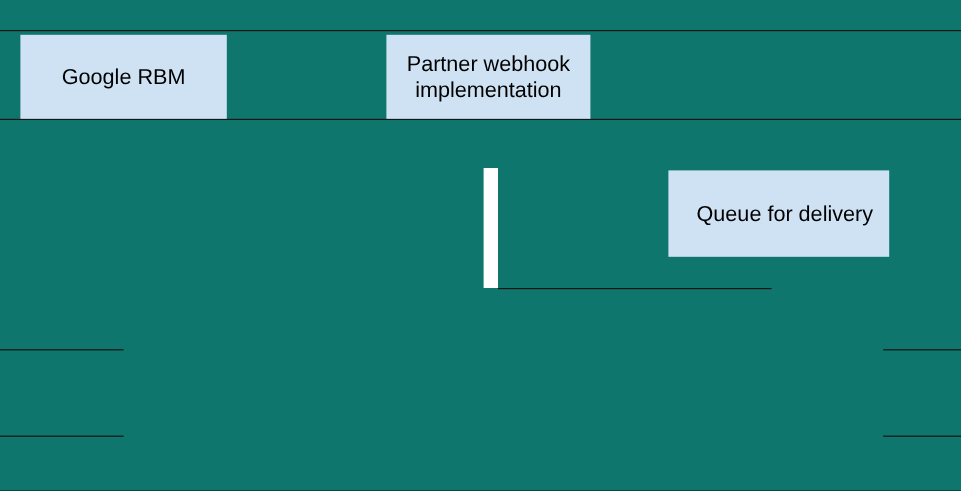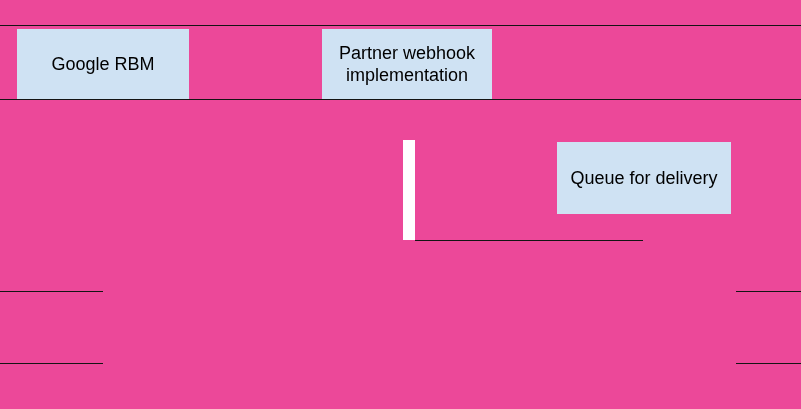--- a/index.html
+++ b/index.html
@@ -4,42 +4,42 @@
 <style>
   html, body {
     margin: 0;
     padding: 0;
     background: #000000;
   }
   .stage {
     position: relative;
     width: 801px;
     height: 409px;
-    background: #ec4899;
+    background: #0f766e;
     overflow: hidden;
     font-family: "Liberation Sans", sans-serif;
   }
   .node {
     position: absolute;
     background: #cfe2f3;
     color: #000000;
     font-size: 18px;
     line-height: 22px;
     display: flex;
     align-items: center;
     justify-content: center;
     text-align: center;
   }
   .node span {
     display: block;
     padding: 0 8px;
   }
   .node-google-rbm       { left: 17px;  top: 29px;  width: 172px; height: 70px; }
   .node-partner-webhook  { left: 322px; top: 29px;  width: 170px; height: 70px; }
-  .node-queue-delivery   { left: 557px; top: 142px; width: 174px; height: 72px; }
+  .node-queue-delivery   { left: 557px; top: 142px; width: 174px; height: 72px; padding-left: 10px; }
   .node-handle-failures  { left: 566px; top: 291px; width: 170px; height: 72px; }
   .activation-bar {
     position: absolute;
     left: 403px;
     top: 140px;
     width: 12px;
     height: 100px;
     background: #ffffff;
   }
   .hline {

